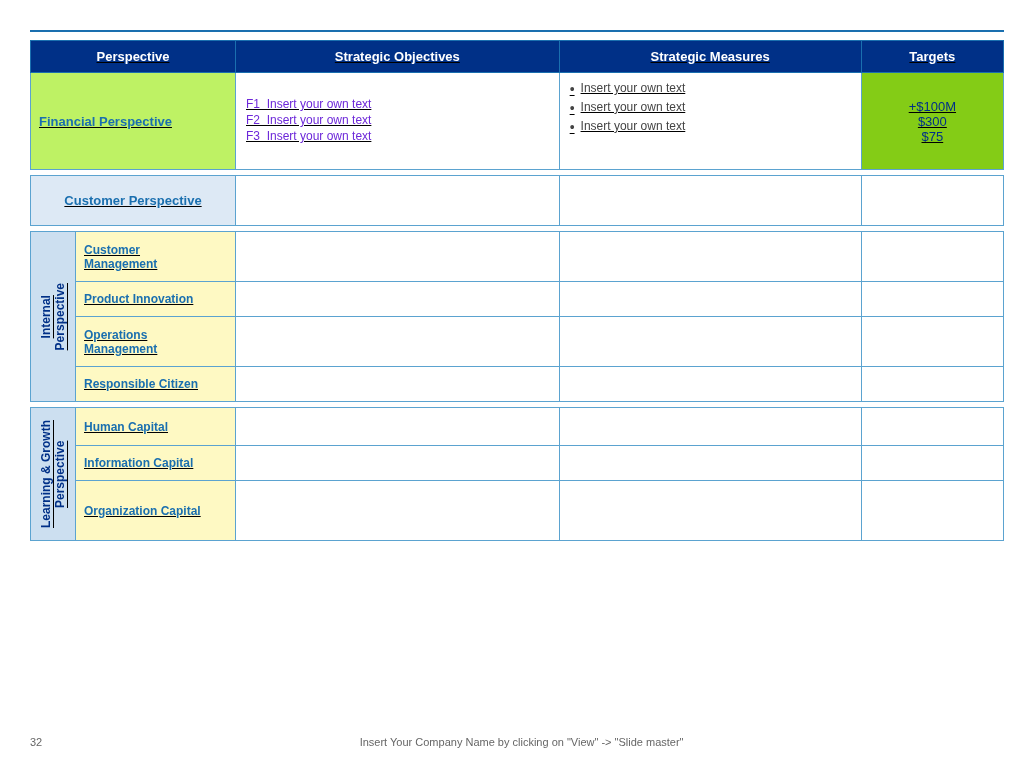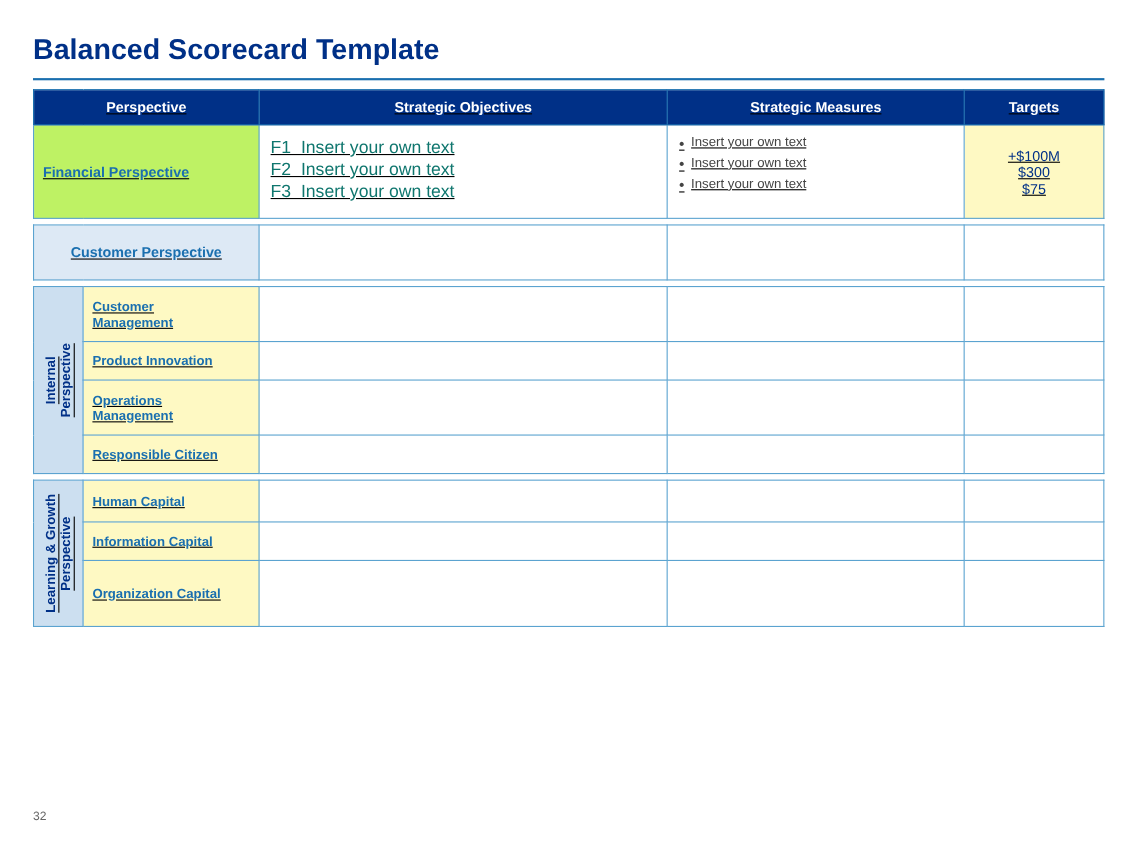--- a/index.html
+++ b/index.html
@@ -100,33 +100,33 @@
 
     
     .customer-perspective-cell {
       background-color: #dde9f5;
       font-weight: bold;
       color: #1a6faf;
       font-size: 13px;
     }
 
     .targets-cell {
-      background-color: #fef9c3;
+      background-color: #84cc16;
       text-align: center;
       vertical-align: middle;
       color: #003087;
       font-size: 13px;
     }
 
     .objectives-cell {
       background-color: #ffffff;
       vertical-align: top;
-      padding: 12px 10px;
-      color: #0f766e;
-      font-size: 16px;
+      padding: 24px 10px;
+      color: #6d28d9;
+      font-size: 12px;
     }
 
     .measures-cell {
       background-color: #ffffff;
       vertical-align: top;
       padding: 8px 10px;
       color: #444;
       font-size: 12px;
     }
 
@@ -158,21 +158,20 @@
     }
 
     .empty-cell {
       background-color: #ffffff;
     }
   </style>
 </head>
 <body>
 
 <div class="page">
-  <div class="page-title">Balanced Scorecard Template</div>
   <hr class="title-rule">
 
   <div class="table-wrapper">
     <table>
       <thead>
         <tr class="header-row">
           <th colspan="2">Perspective</th>
           <th>Strategic Objectives</th>
           <th>Strategic Measures</th>
           <th>Targets</th>
@@ -291,15 +290,16 @@
           <td class="empty-cell"></td>
           <td class="empty-cell"></td>
         </tr>
 
       </tbody>
     </table>
   </div>
 
   <div class="footer">
     <span class="page-number">32</span>
+    <span>Insert Your Company Name by clicking on "View" -&gt; "Slide master"</span>
     <span>&nbsp;</span>
   </div>
 </div>
 
 </body></html>

